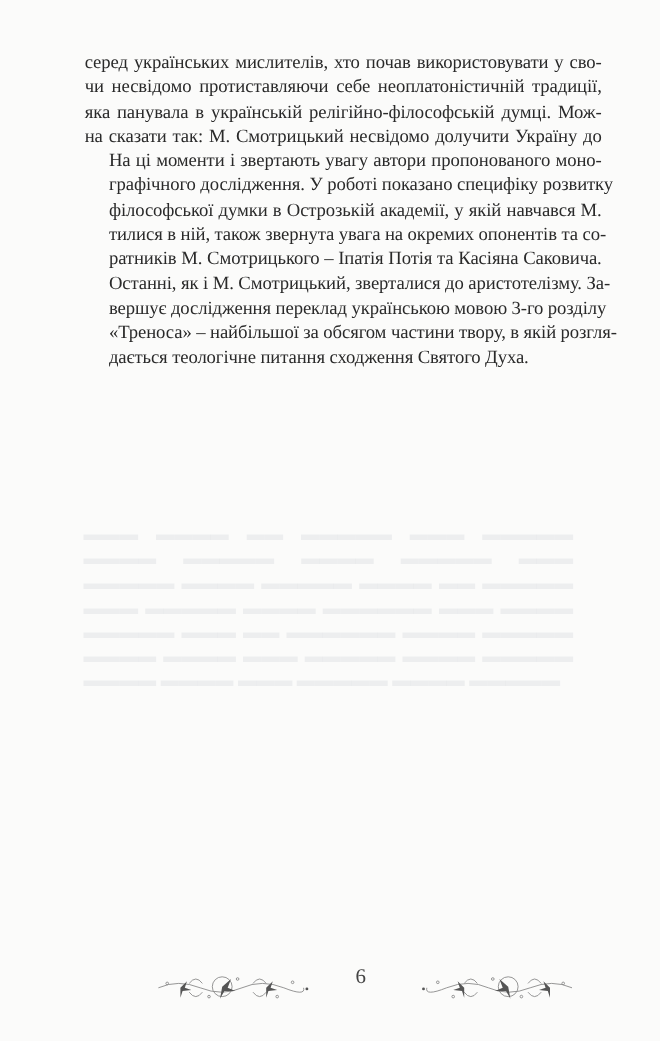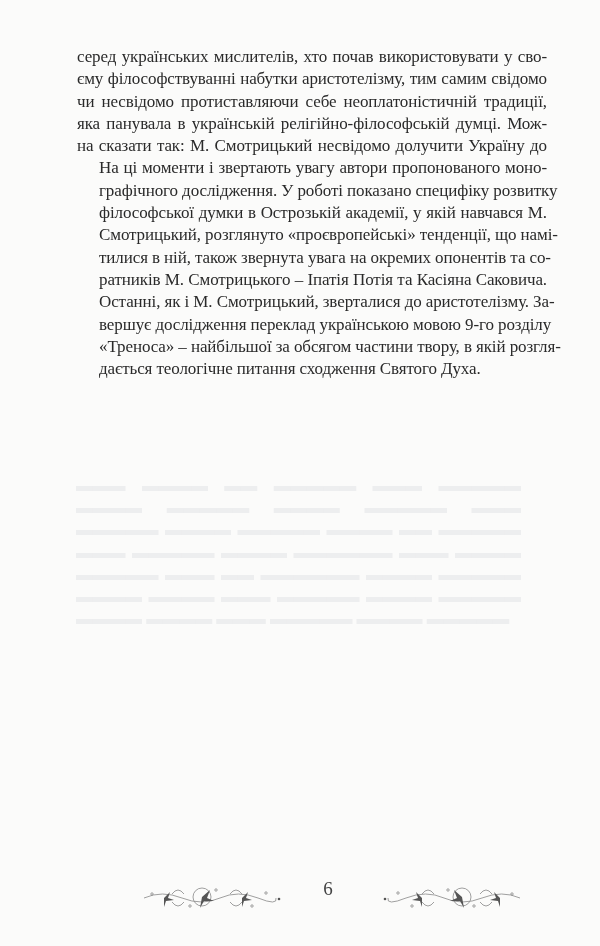--- a/index.html
+++ b/index.html
@@ -44,34 +44,32 @@
 
 <div class="page">
 
   <div class="bleed" aria-hidden="true">
     ▬▬▬ ▬▬▬▬ ▬▬ ▬▬▬▬▬ ▬▬▬ ▬▬▬▬▬ ▬▬▬▬ ▬▬▬▬▬ ▬▬▬▬ ▬▬▬▬▬ ▬▬▬ ▬▬▬▬▬ ▬▬▬▬ ▬▬▬▬▬ ▬▬▬▬ ▬▬ ▬▬▬▬▬ ▬▬▬ ▬▬▬▬▬ ▬▬▬▬ ▬▬▬▬▬▬ ▬▬▬ ▬▬▬▬ ▬▬▬▬▬ ▬▬▬ ▬▬ ▬▬▬▬▬▬ ▬▬▬▬ ▬▬▬▬▬ ▬▬▬▬ ▬▬▬▬ ▬▬▬ ▬▬▬▬▬ ▬▬▬▬ ▬▬▬▬▬ ▬▬▬▬ ▬▬▬▬ ▬▬▬ ▬▬▬▬▬ ▬▬▬▬ ▬▬▬▬▬
   </div>
 
   <div class="text">
     <p>
       <span class="line">серед українських мислителів, хто почав використовувати у сво-</span>
-      <span class="line">єму філософствуванні набутки аристотелізму, тим самим свідомо</span>
       <span class="line">чи несвідомо протиставляючи себе неоплатоністичній традиції,</span>
       <span class="line">яка панувала в українській релігійно-філософській думці. Мож-</span>
       <span class="line">на сказати так: М. Смотрицький несвідомо долучити Україну до</span>
     </p>
     <p class="indent">
       <span class="line" style="text-indent:22px">На ці моменти і звертають увагу автори пропонованого моно-</span>
       <span class="line">графічного дослідження. У роботі показано специфіку розвитку</span>
       <span class="line">філософської думки в Острозькій академії, у якій навчався М.</span>
-      <span class="line">Смотрицький, розглянуто «проєвропейські» тенденції, що намі-</span>
       <span class="line">тилися в ній, також звернута увага на окремих опонентів та со-</span>
       <span class="line">ратників М. Смотрицького – Іпатія Потія та Касіяна Саковича.</span>
       <span class="line">Останні, як і М. Смотрицький, зверталися до аристотелізму. За-</span>
-      <span class="line">вершує дослідження переклад українською мовою 9-го розділу</span>
+      <span class="line">вершує дослідження переклад українською мовою 3-го розділу</span>
       <span class="line">«Треноса» – найбільшої за обсягом частини твору, в якій розгля-</span>
       <span class="line last">дається теологічне питання сходження Святого Духа.</span>
     </p>
   </div>
 
   <div class="footer">
     <span class="orn orn-left">
       <svg width="140" height="28" viewBox="0 0 140 28">
         <g fill="none" stroke="#888" stroke-width="0.8">
           <path d="M2 14 Q20 6 40 14 T78 14 T116 14 T134 14"></path>

